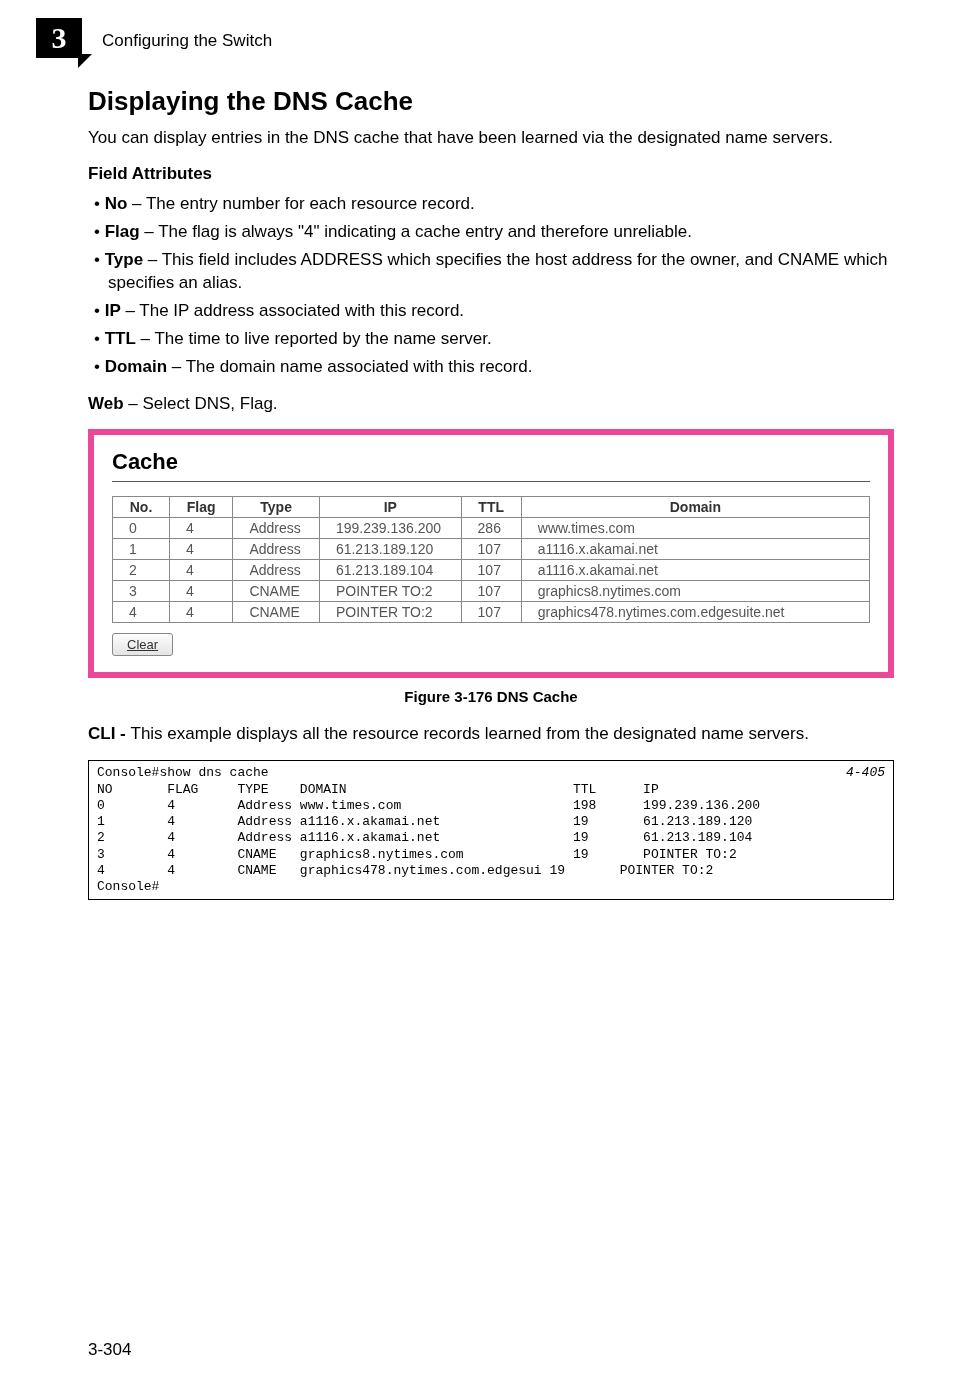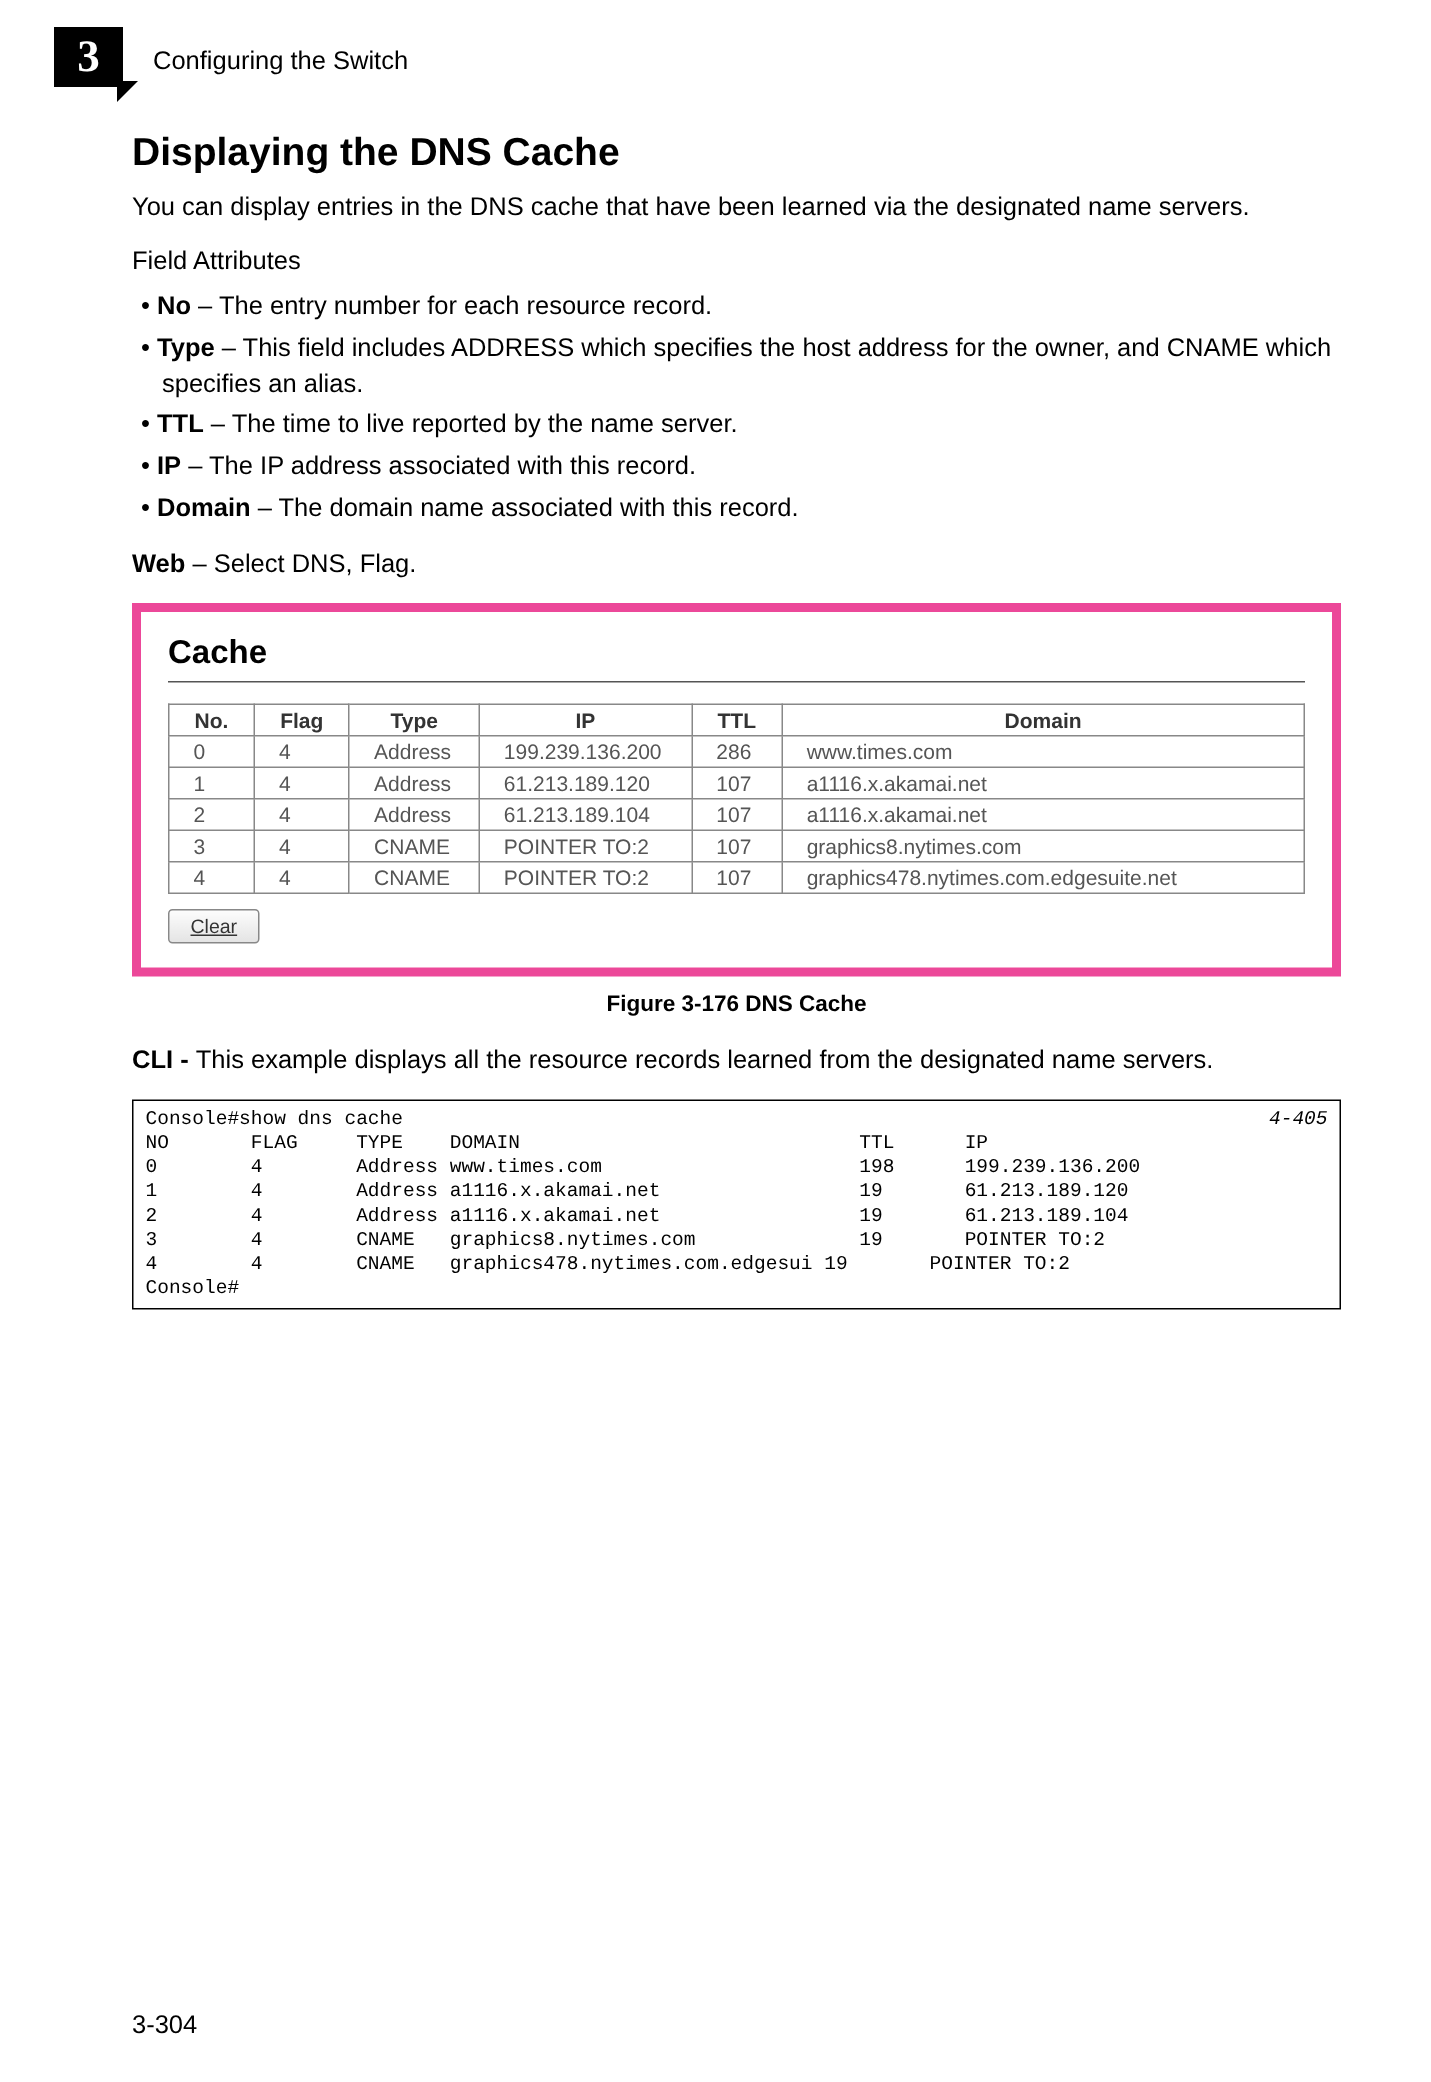--- a/index.html
+++ b/index.html
@@ -64,21 +64,21 @@
     margin: 0 0 10px 0;
   }
   p.body {
     font-size: 17px;
     line-height: 1.35;
     margin: 0 0 14px 0;
   }
   .bold { font-weight: bold; }
   .field-heading {
     font-size: 17px;
-    font-weight: normal;
+    font-weight: bold;
     margin: 6px 0 8px 0;
   }
   ul.bullets {
     list-style: none;
     padding: 0;
     margin: 0 0 14px 0;
   }
   ul.bullets > li {
     font-size: 17px;
     line-height: 1.4;
@@ -177,23 +177,24 @@
 
 <div class="page">
   <div class="content">
     <h1 class="section-title">Displaying the DNS Cache</h1>
     <p class="body">You can display entries in the DNS cache that have been learned via the designated name servers.</p>
 
     <div class="field-heading">Field Attributes</div>
 
     <ul class="bullets">
       <li><span class="bold">No</span><span> – The entry number for each resource record.</span></li>
+      <li><span class="bold">Flag</span><span> – The flag is always "4" indicating a cache entry and therefore unreliable.</span></li>
       <li><span class="bold">Type</span><span> – This field includes ADDRESS which specifies the host address for the owner, and CNAME which specifies an alias.</span></li>
+      <li><span class="bold">IP</span><span> – The IP address associated with this record.</span></li>
       <li><span class="bold">TTL</span><span> – The time to live reported by the name server.</span></li>
-      <li><span class="bold">IP</span><span> – The IP address associated with this record.</span></li>
       <li><span class="bold">Domain</span><span> – The domain name associated with this record.</span></li>
     </ul>
 
     <p class="body">
       <span class="bold">Web</span><span> – Select DNS, Flag.</span>
     </p>
 
     <div class="screenshot-border">
       <div class="cache-title">Cache</div>
       <hr class="cache-hr">

